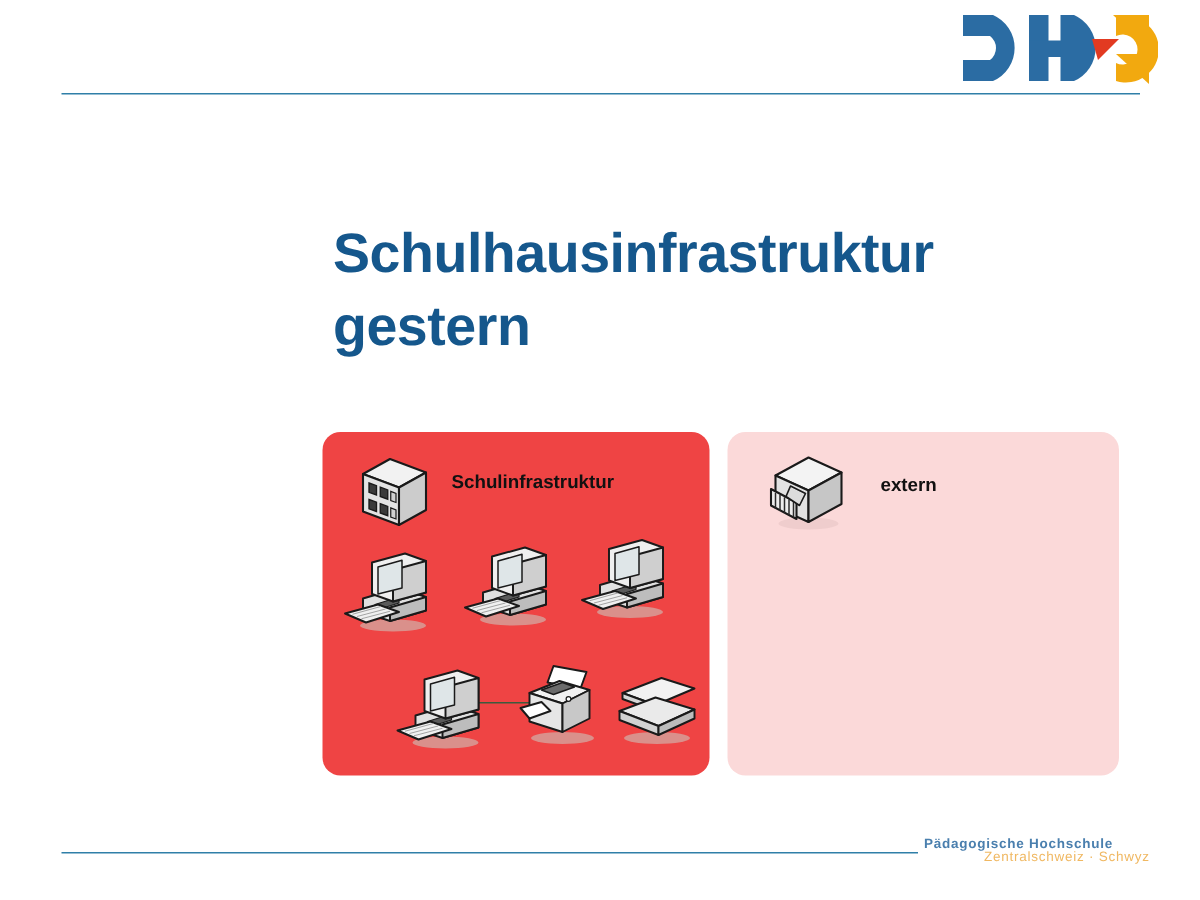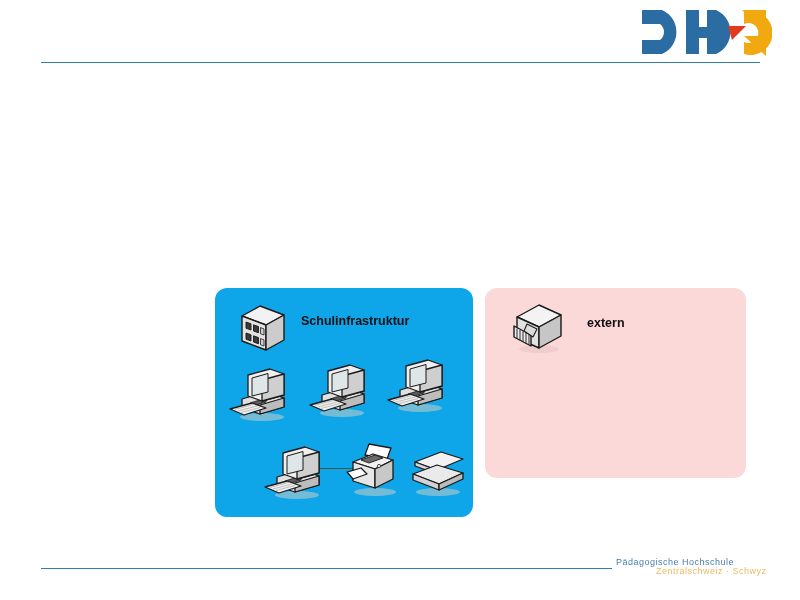--- a/index.html
+++ b/index.html
@@ -56,27 +56,27 @@
   
   .panel {
     position: absolute;
     border-radius: 12px;
   }
   #panel-school {
     left: 215px;
     top: 288px;
     width: 258px;
     height: 229px;
-    background: #0ea5e9;
+    background: #ef4444;
   }
   #panel-extern {
     left: 485px;
     top: 288px;
     width: 261px;
-    height: 190px;
+    height: 229px;
     background: #fbd9d9;
   }
 
   .panel-label {
     position: absolute;
     font-size: 12.5px;
     font-weight: bold;
     color: #111111;
     white-space: nowrap;
   }
@@ -104,21 +104,21 @@
     top: 568px;
     width: 571px;
     height: 0;
     border-top: 1.4px solid #2f7fa8;
   }
   #footer-line1 {
     position: absolute;
     left: 616px;
     top: 557px;
     font-size: 9px;
-    font-weight: normal;
+    font-weight: bold;
     color: #4a7fae;
     letter-spacing: 0.5px;
     white-space: nowrap;
   }
   #footer-line2 {
     position: absolute;
     left: 656px;
     top: 566px;
     font-size: 9px;
     font-weight: normal;
@@ -152,20 +152,24 @@
       <g>
         <path d="M112,6 A22,22 0 1 1 112,48 L112,36 A10,10 0 1 0 112,18 Z" fill="#f2a90f"></path>
         <path d="M110,4 L134,4 L134,26 Z" fill="#f2a90f"></path>
         <path d="M112,30 L134,30 L134,50 Z" fill="#f2a90f"></path>
       </g>
     </svg>
   </div>
 
   <div id="header-rule"></div>
 
+  <div id="title">
+    <div>Schulhausinfrastruktur</div>
+    <div>gestern</div>
+  </div>
 
   <div class="panel" id="panel-school">
 
     <div class="icon-holder" style="left:23px; top:14px;">
       <svg width="50" height="52" viewBox="0 0 50 52" xmlns="http://www.w3.org/2000/svg">
         <g stroke="#1a1a1a" stroke-width="1.4" stroke-linejoin="round">
           <path d="M4,16 L25,4 L46,16 L46,42 L25,50 L4,42 Z" fill="none" stroke="none"></path>
 
           <path d="M4,14 L22,4 L46,13 L28,23 Z" fill="#f2f2f2"></path>
 

